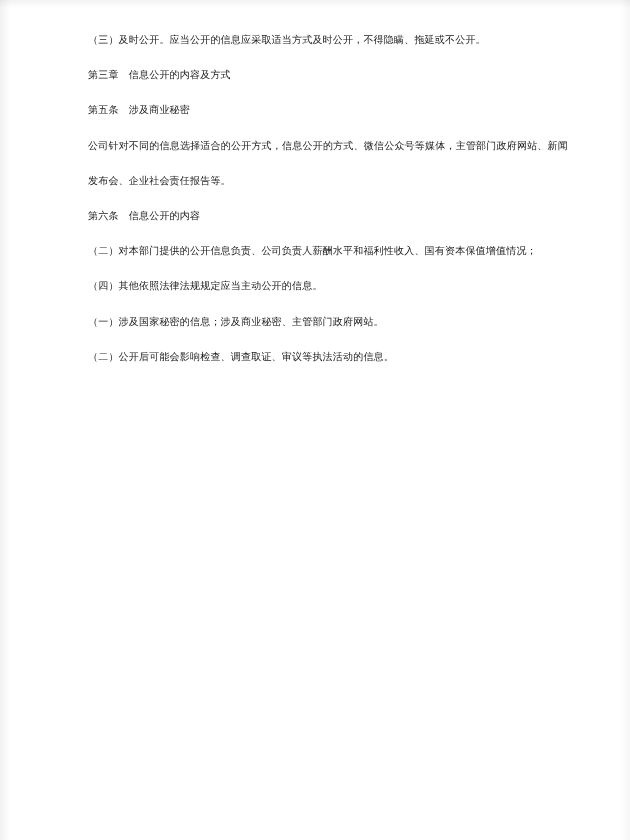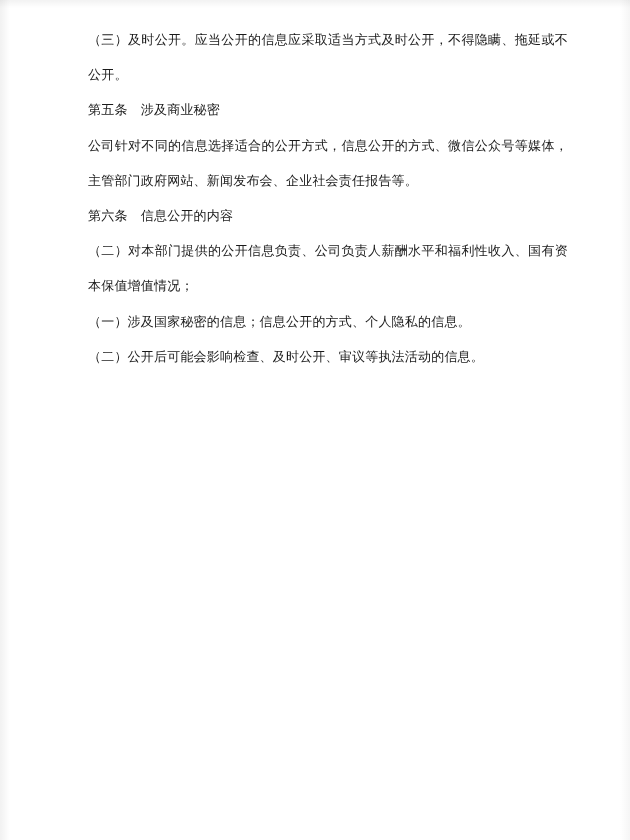--- a/index.html
+++ b/index.html
@@ -16,21 +16,21 @@
   }
   .page {
     position: relative;
     width: 630px;
     height: 840px;
     box-sizing: border-box;
     padding: 22px 62px 0 88px;
     background: #ffffff;
   }
   .doc-body {
-    font-size: 13px;
+    font-size: 10px;
     line-height: 35.2px;
     letter-spacing: 0.2px;
     color: #1b1b1b;
   }
   .para {
     margin: 0;
     text-align: justify;
     text-justify: inter-ideograph;
     white-space: normal;
   }
@@ -68,20 +68,22 @@
 </head>
 <body>
 
 <div class="page">
   <div class="edge-shadow-left"></div>
   <div class="edge-shadow-right"></div>
   <div class="edge-shadow-top"></div>
 
   <div class="doc-body">
     <p class="para">（三）及时公开。应当公开的信息应采取适当方式及时公开，不得隐瞒、拖延或不公开。</p>
+    <p class="para heading">第三章　信息公开的内容及方式</p>
     <p class="para heading">第五条　涉及商业秘密</p>
     <p class="para">公司针对不同的信息选择适合的公开方式，信息公开的方式、微信公众号等媒体，主管部门政府网站、新闻发布会、企业社会责任报告等。</p>
     <p class="para heading">第六条　信息公开的内容</p>
     <p class="para">（二）对本部门提供的公开信息负责、公司负责人薪酬水平和福利性收入、国有资本保值增值情况；</p>
-    <p class="para">（一）涉及国家秘密的信息；信息公开的方式、个人隐私的信息。</p>
-    <p class="para">（二）公开后可能会影响检查、及时公开、审议等执法活动的信息。</p>
+    <p class="para">（四）其他依照法律法规规定应当主动公开的信息。</p>
+    <p class="para">（一）涉及国家秘密的信息；涉及商业秘密、主管部门政府网站。</p>
+    <p class="para">（二）公开后可能会影响检查、调查取证、审议等执法活动的信息。</p>
   </div>
 </div>
 
 </body></html>

